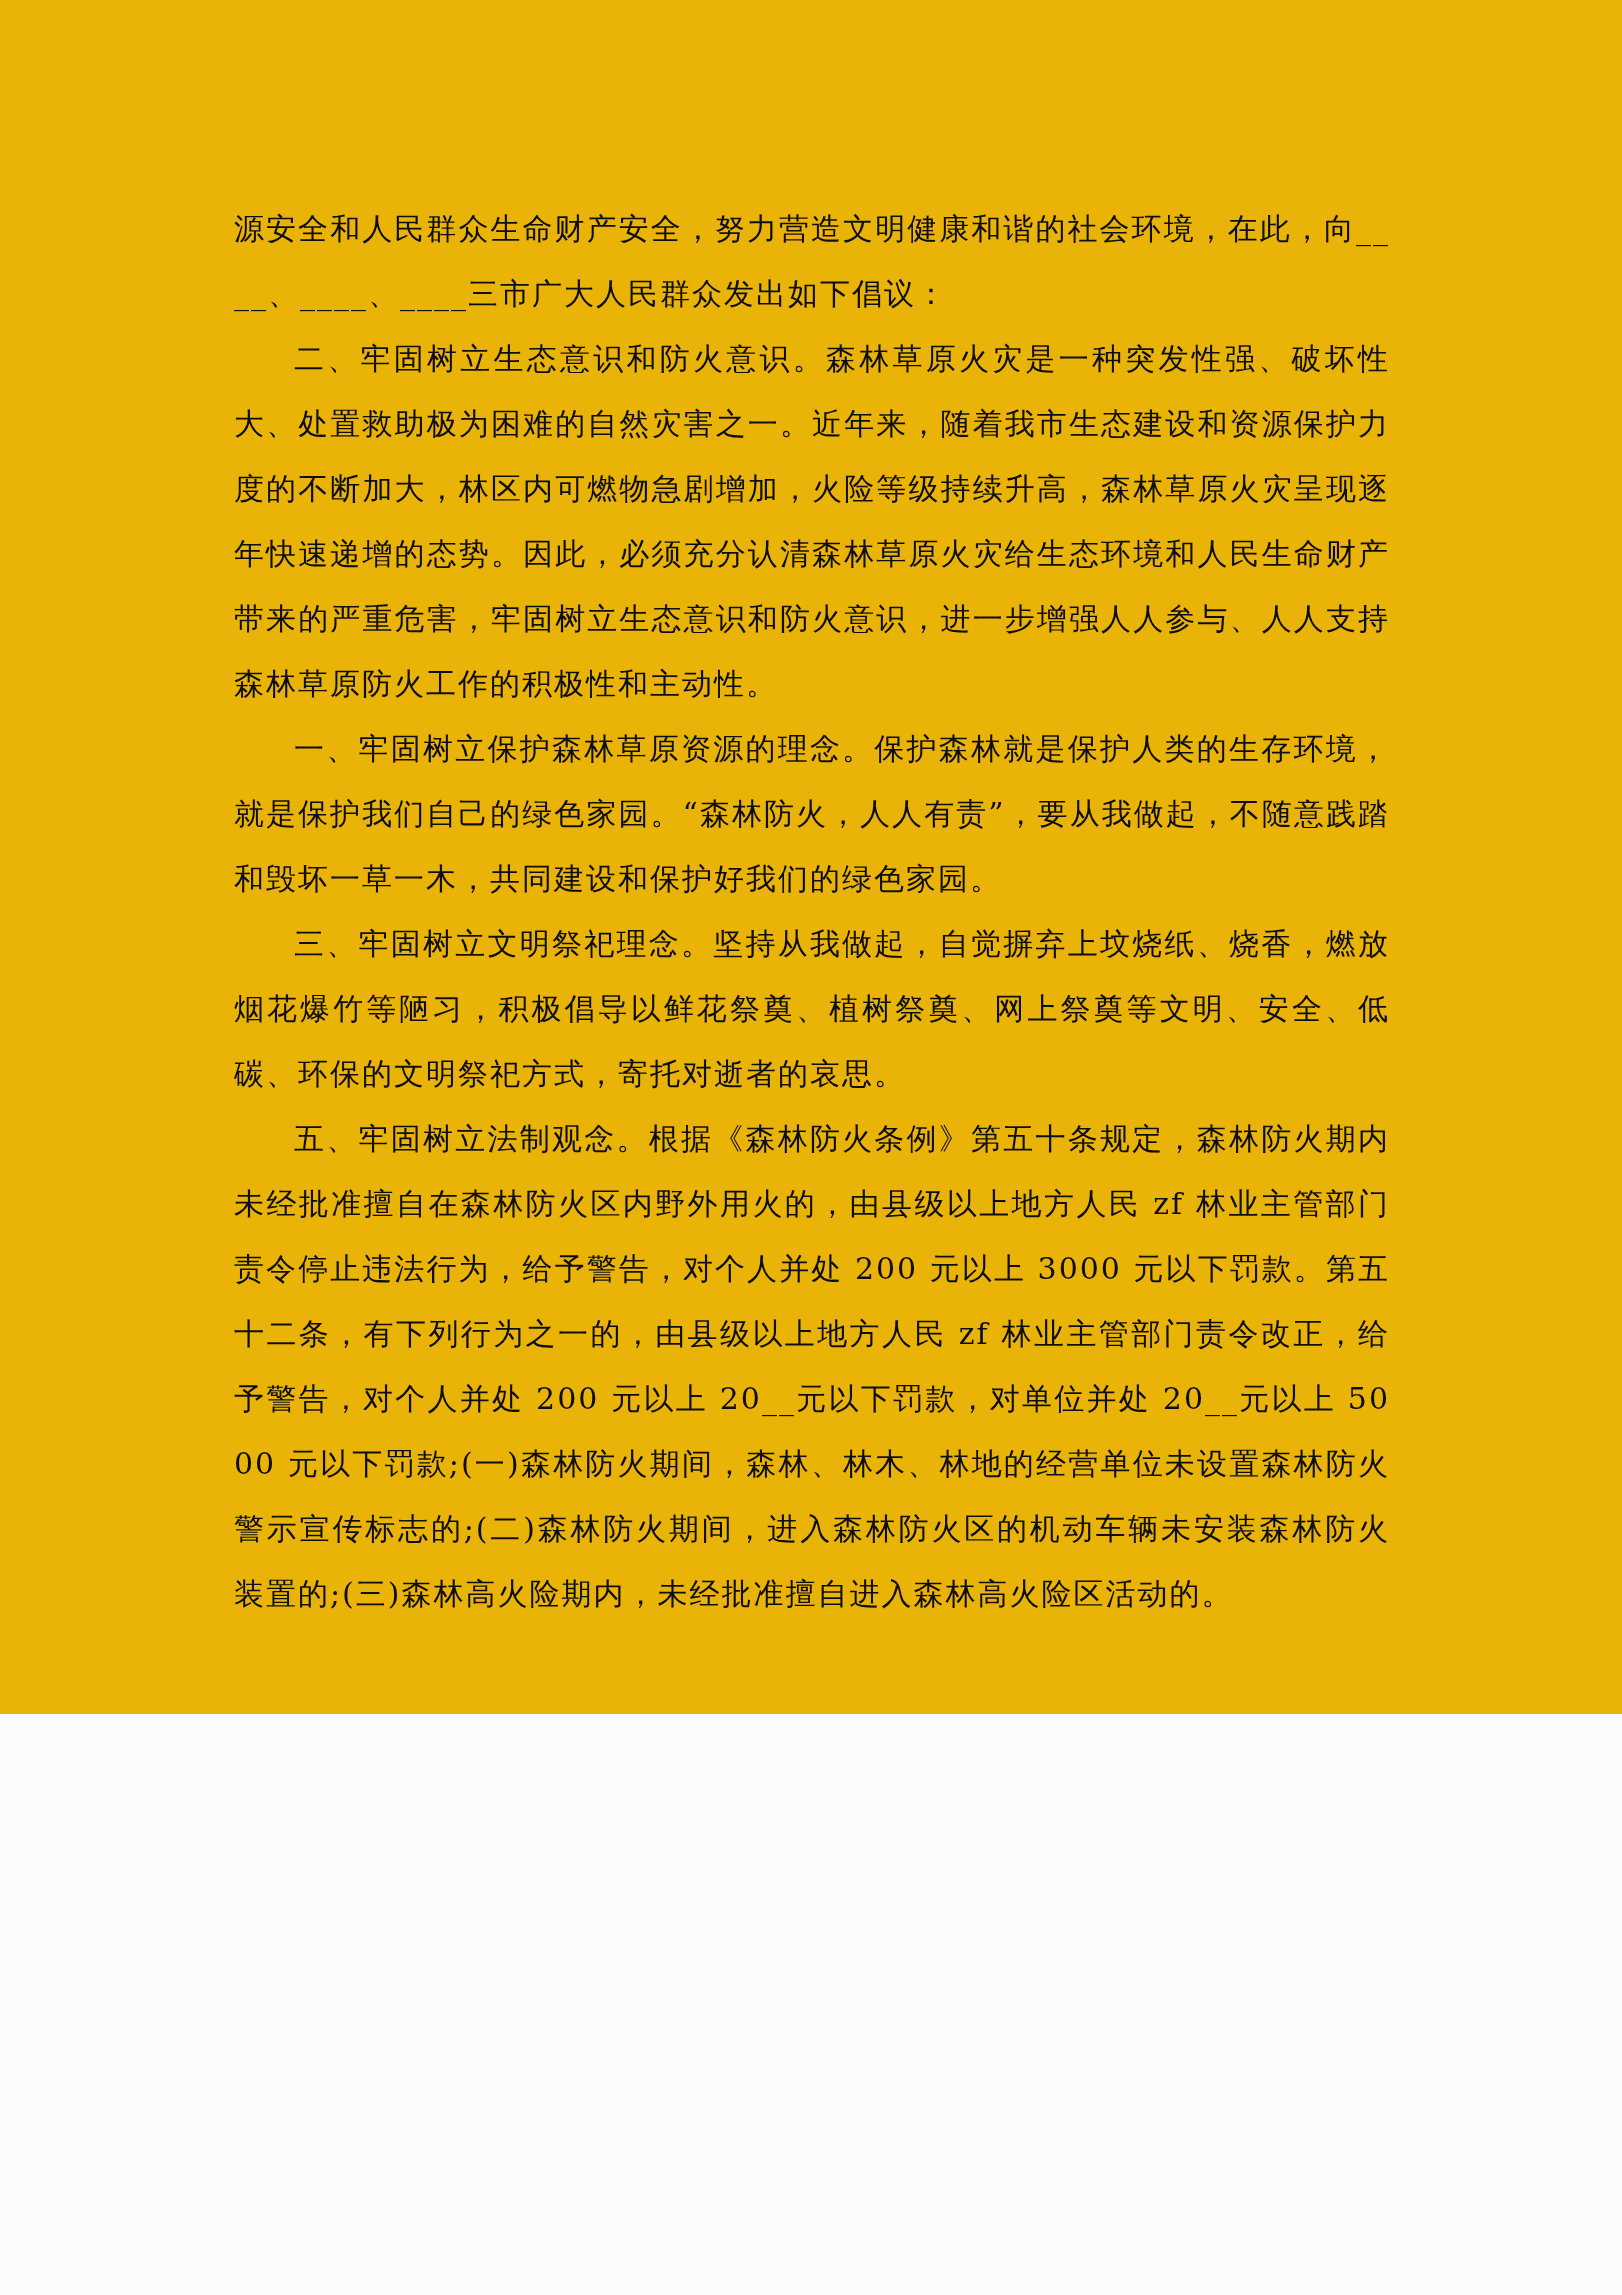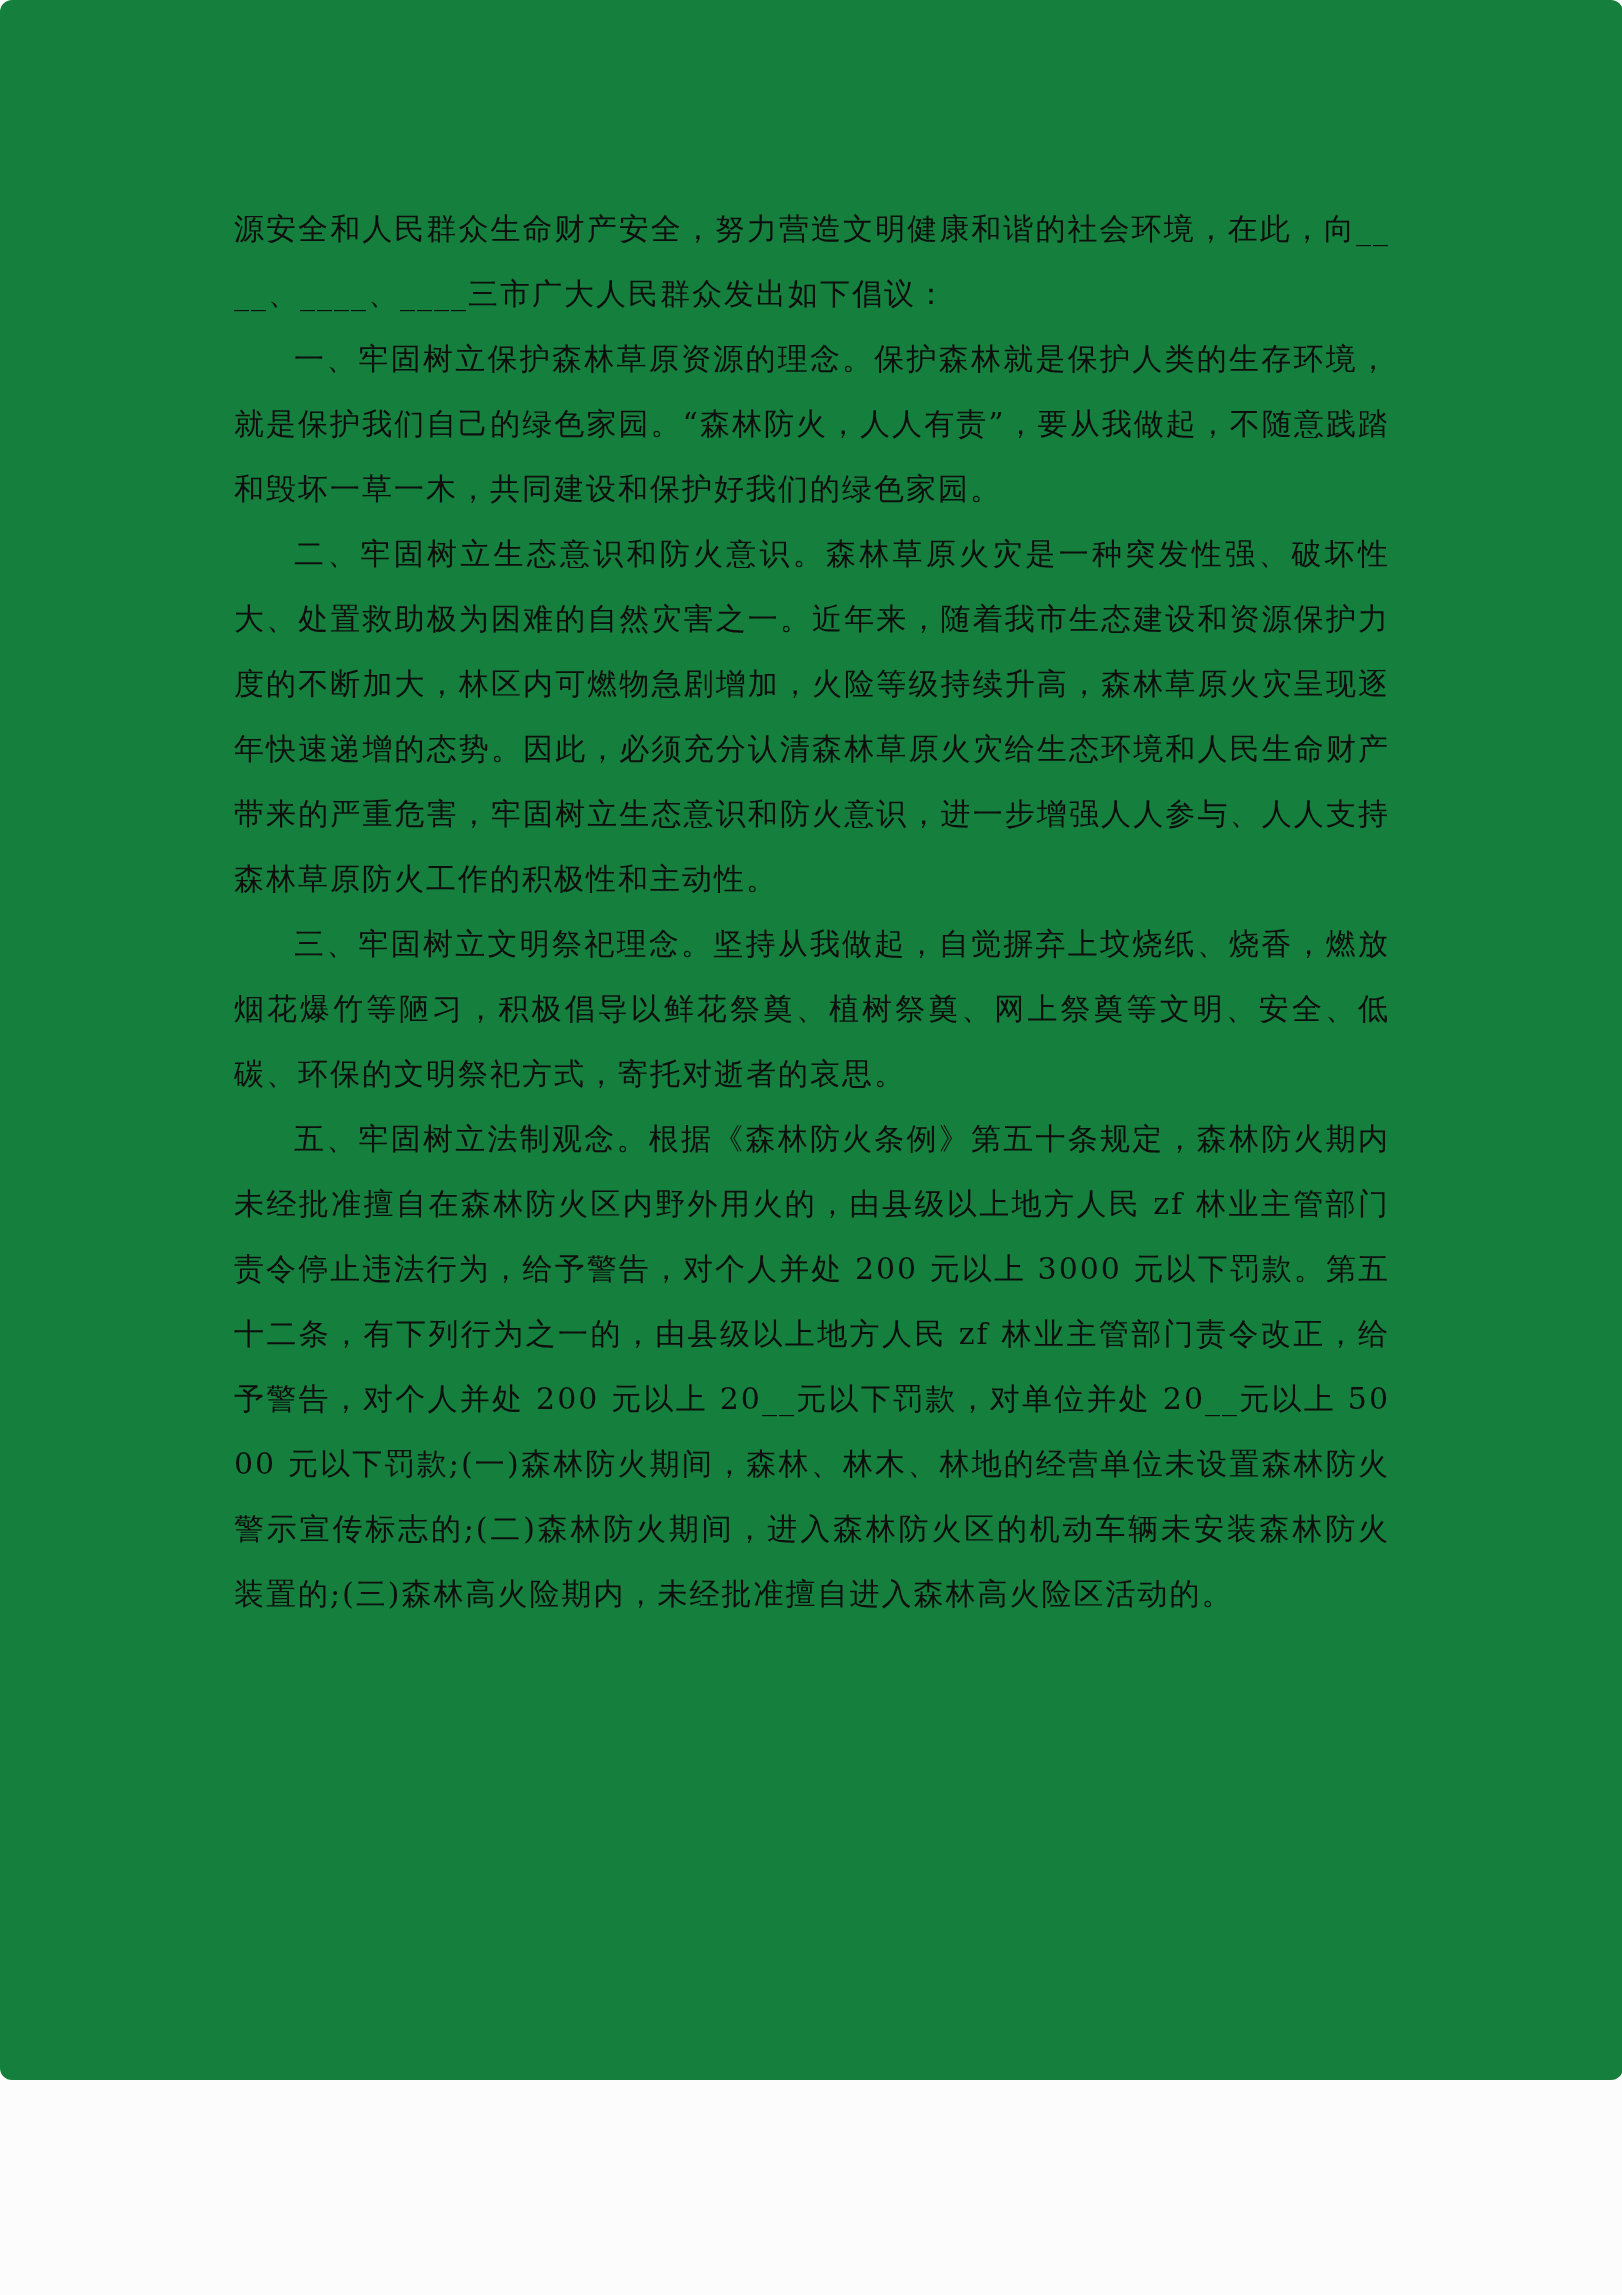--- a/index.html
+++ b/index.html
@@ -3,24 +3,23 @@
 <meta charset="utf-8">
 <style>
   html, body {
     margin: 0;
     padding: 0;
     background: #fcfcfc;
   }
   .page {
     position: relative;
     width: 1623px;
-    height: 2080px;
-    background: #15803d;
+    height: 1714px;
+    background: #eab308;
     overflow: hidden;
-    border-radius: 12px;
   }
   .textblock {
     position: absolute;
     left: 234px;
     top: 196px;
     width: 1156px;
     font-family: "DejaVu Serif", "Liberation Serif", serif;
     font-size: 30px;
     line-height: 65px;
     color: #0e0e0e;
@@ -37,19 +36,19 @@
   .textblock p.no-indent {
     text-indent: 0;
   }
 </style>
 </head>
 <body>
 
 <div class="page">
   <div class="textblock">
     <p class="no-indent">源安全和人民群众生命财产安全，努力营造文明健康和谐的社会环境，在此，向____、____、____三市广大人民群众发出如下倡议：</p>
+    <p>二、牢固树立生态意识和防火意识。森林草原火灾是一种突发性强、破坏性大、处置救助极为困难的自然灾害之一。近年来，随着我市生态建设和资源保护力度的不断加大，林区内可燃物急剧增加，火险等级持续升高，森林草原火灾呈现逐年快速递增的态势。因此，必须充分认清森林草原火灾给生态环境和人民生命财产带来的严重危害，牢固树立生态意识和防火意识，进一步增强人人参与、人人支持森林草原防火工作的积极性和主动性。</p>
     <p>一、牢固树立保护森林草原资源的理念。保护森林就是保护人类的生存环境，就是保护我们自己的绿色家园。“森林防火，人人有责”，要从我做起，不随意践踏和毁坏一草一木，共同建设和保护好我们的绿色家园。</p>
-    <p>二、牢固树立生态意识和防火意识。森林草原火灾是一种突发性强、破坏性大、处置救助极为困难的自然灾害之一。近年来，随着我市生态建设和资源保护力度的不断加大，林区内可燃物急剧增加，火险等级持续升高，森林草原火灾呈现逐年快速递增的态势。因此，必须充分认清森林草原火灾给生态环境和人民生命财产带来的严重危害，牢固树立生态意识和防火意识，进一步增强人人参与、人人支持森林草原防火工作的积极性和主动性。</p>
     <p>三、牢固树立文明祭祀理念。坚持从我做起，自觉摒弃上坟烧纸、烧香，燃放烟花爆竹等陋习，积极倡导以鲜花祭奠、植树祭奠、网上祭奠等文明、安全、低碳、环保的文明祭祀方式，寄托对逝者的哀思。</p>
     <p>五、牢固树立法制观念。根据《森林防火条例》第五十条规定，森林防火期内未经批准擅自在森林防火区内野外用火的，由县级以上地方人民 zf 林业主管部门责令停止违法行为，给予警告，对个人并处 200 元以上 3000 元以下罚款。第五十二条，有下列行为之一的，由县级以上地方人民 zf 林业主管部门责令改正，给予警告，对个人并处 200 元以上 20__元以下罚款，对单位并处 20__元以上 5000 元以下罚款;(一)森林防火期间，森林、林木、林地的经营单位未设置森林防火警示宣传标志的;(二)森林防火期间，进入森林防火区的机动车辆未安装森林防火装置的;(三)森林高火险期内，未经批准擅自进入森林高火险区活动的。</p>
   </div>
 </div>
 
 
 </body></html>

